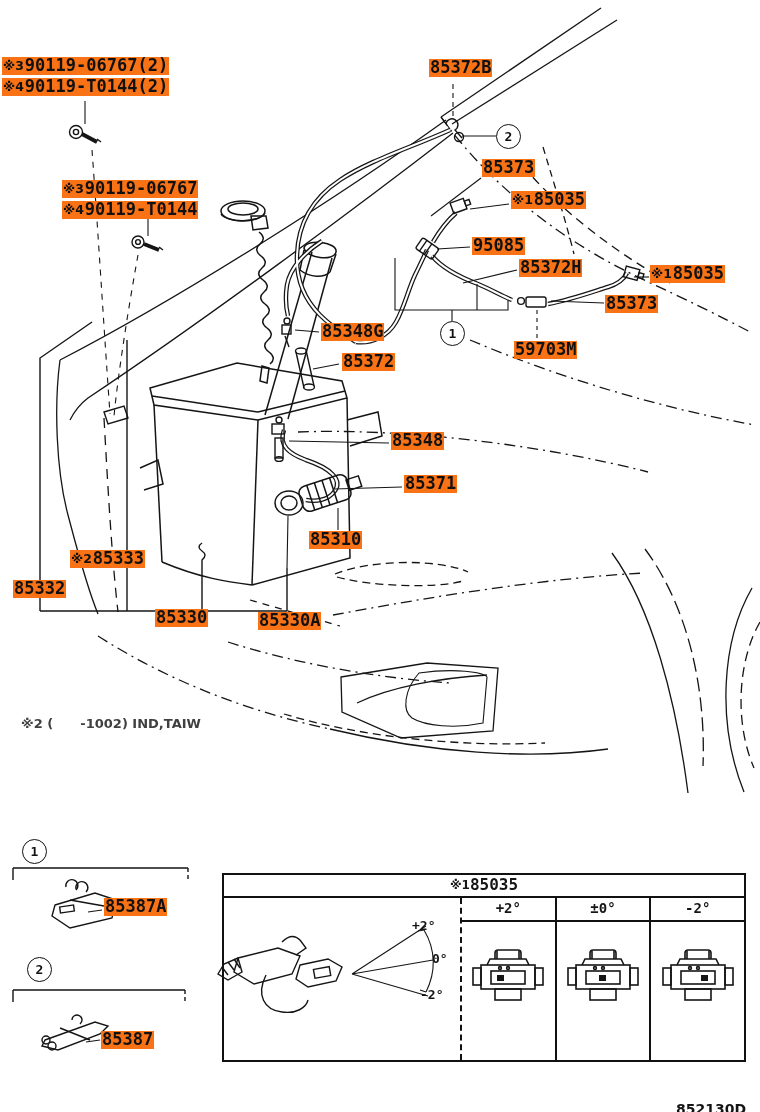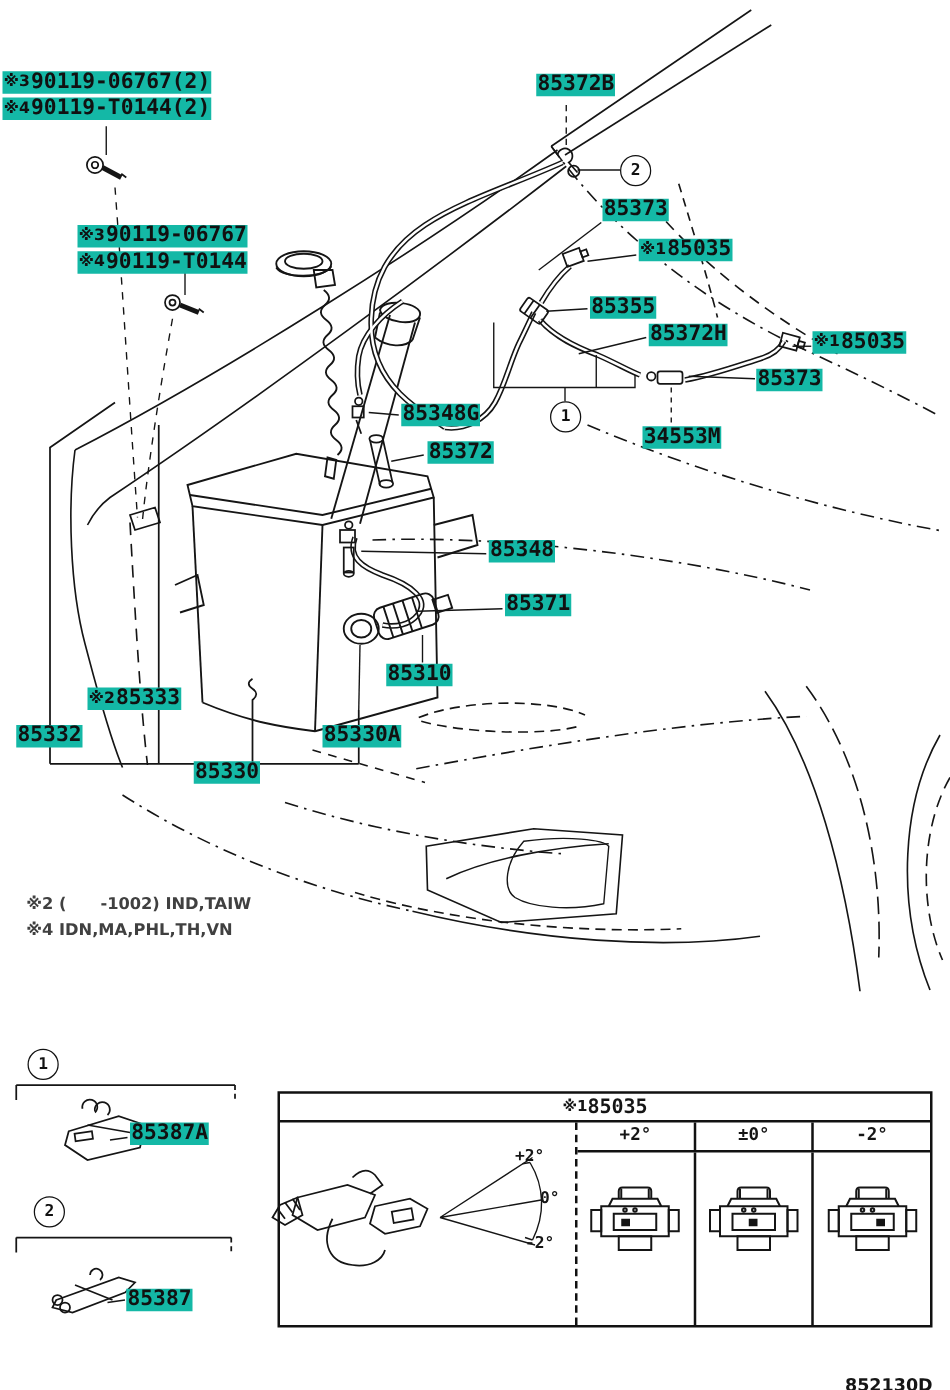--- a/index.html
+++ b/index.html
@@ -1,20 +1,20 @@
 <!DOCTYPE html>
 <html><head>
 <meta charset="utf-8">
 <style>
   html,body{margin:0;padding:0;background:#e8e8e8;}
   #page{position:relative;width:760px;height:1112px;background:#ffffff;overflow:hidden;
         font-family:"DejaVu Sans",sans-serif;color:#151515;}
   #art{position:absolute;left:0;top:0;z-index:2;}
   .plabel{position:absolute;z-index:3;font-family:"DejaVu Sans Mono",monospace;font-weight:bold;
-          font-size:17px;line-height:1.05;white-space:nowrap;background:#14b8a6;padding:0 1px;color:#111;}
+          font-size:17px;line-height:1.05;white-space:nowrap;background:#f97316;padding:0 1px;color:#111;}
   .plabel .pre{font-family:"DejaVu Sans",sans-serif;font-size:12.5px;font-weight:bold;margin-right:1px;vertical-align:1px;}
   .callout{position:absolute;z-index:3;width:23px;height:23px;border:1.8px solid #111;border-radius:50%;
            background:#fff;text-align:center;line-height:23px;font-family:"DejaVu Sans Mono",monospace;
            font-weight:bold;font-size:13px;color:#111;}
   #notes{position:absolute;left:21px;top:713px;z-index:3;}
   .note-line{white-space:pre;font-family:"DejaVu Sans",sans-serif;font-weight:bold;font-size:13px;line-height:21px;color:#404040;}
   
   #nozzle-table{position:absolute;left:222px;top:873px;width:524px;height:189px;border:2px solid #111;
                 z-index:1;box-sizing:border-box;display:flex;flex-direction:column;}
   #nt-title{height:21px;border-bottom:2px solid #111;text-align:center;font-family:"DejaVu Sans Mono",monospace;
@@ -304,45 +304,44 @@
     </g>
   </svg>
 
   <div class="plabel" style="left:2px;top:57px"><span class="pre">※3</span><span>90119-06767</span><span>(2)</span></div>
   <div class="plabel" style="left:2px;top:78px"><span class="pre">※4</span><span>90119-T0144</span><span>(2)</span></div>
   <div class="plabel" style="left:62px;top:180px"><span class="pre">※3</span><span>90119-06767</span></div>
   <div class="plabel" style="left:62px;top:201px"><span class="pre">※4</span><span>90119-T0144</span></div>
   <div class="plabel" style="left:429px;top:59px"><span>85372B</span></div>
   <div class="plabel" style="left:482px;top:159px"><span>85373</span></div>
   <div class="plabel" style="left:511px;top:191px"><span class="pre">※1</span><span>85035</span></div>
-  <div class="plabel" style="left:472px;top:237px"><span>85355</span></div>
+  <div class="plabel" style="left:472px;top:237px"><span>95085</span></div>
   <div class="plabel" style="left:519px;top:259px"><span>85372H</span></div>
   <div class="plabel" style="left:650px;top:265px"><span class="pre">※1</span><span>85035</span></div>
   <div class="plabel" style="left:605px;top:295px"><span>85373</span></div>
-  <div class="plabel" style="left:514px;top:341px"><span>34553M</span></div>
+  <div class="plabel" style="left:514px;top:341px"><span>59703M</span></div>
   <div class="plabel" style="left:321px;top:323px"><span>85348G</span></div>
   <div class="plabel" style="left:342px;top:353px"><span>85372</span></div>
   <div class="plabel" style="left:391px;top:432px"><span>85348</span></div>
   <div class="plabel" style="left:404px;top:475px"><span>85371</span></div>
   <div class="plabel" style="left:309px;top:531px"><span>85310</span></div>
   <div class="plabel" style="left:70px;top:550px"><span class="pre">※2</span><span>85333</span></div>
   <div class="plabel" style="left:13px;top:580px"><span>85332</span></div>
-  <div class="plabel" style="left:258px;top:580px"><span>85330A</span></div>
+  <div class="plabel" style="left:258px;top:612px"><span>85330A</span></div>
   <div class="plabel" style="left:155px;top:609px"><span>85330</span></div>
   <div class="plabel" style="left:104px;top:898px"><span>85387A</span></div>
   <div class="plabel" style="left:101px;top:1031px"><span>85387</span></div>
 
   <div class="callout" style="left:496px;top:124px">2</div>
   <div class="callout" style="left:440px;top:321px">1</div>
   <div class="callout" style="left:22px;top:839px">1</div>
   <div class="callout" style="left:27px;top:957px">2</div>
 
   <div id="notes">
     <div class="note-line">※2 (      -1002) IND,TAIW</div>
-    <div class="note-line">※4 IDN,MA,PHL,TH,VN</div>
   </div>
 
   <div class="angle-label" style="left:412px;top:918px">+2°</div>
   <div class="angle-label" style="left:432px;top:951px">0°</div>
   <div class="angle-label" style="left:420px;top:987px">-2°</div>
 
   <div id="doc-number">852130D</div>
 
 </div>
 

